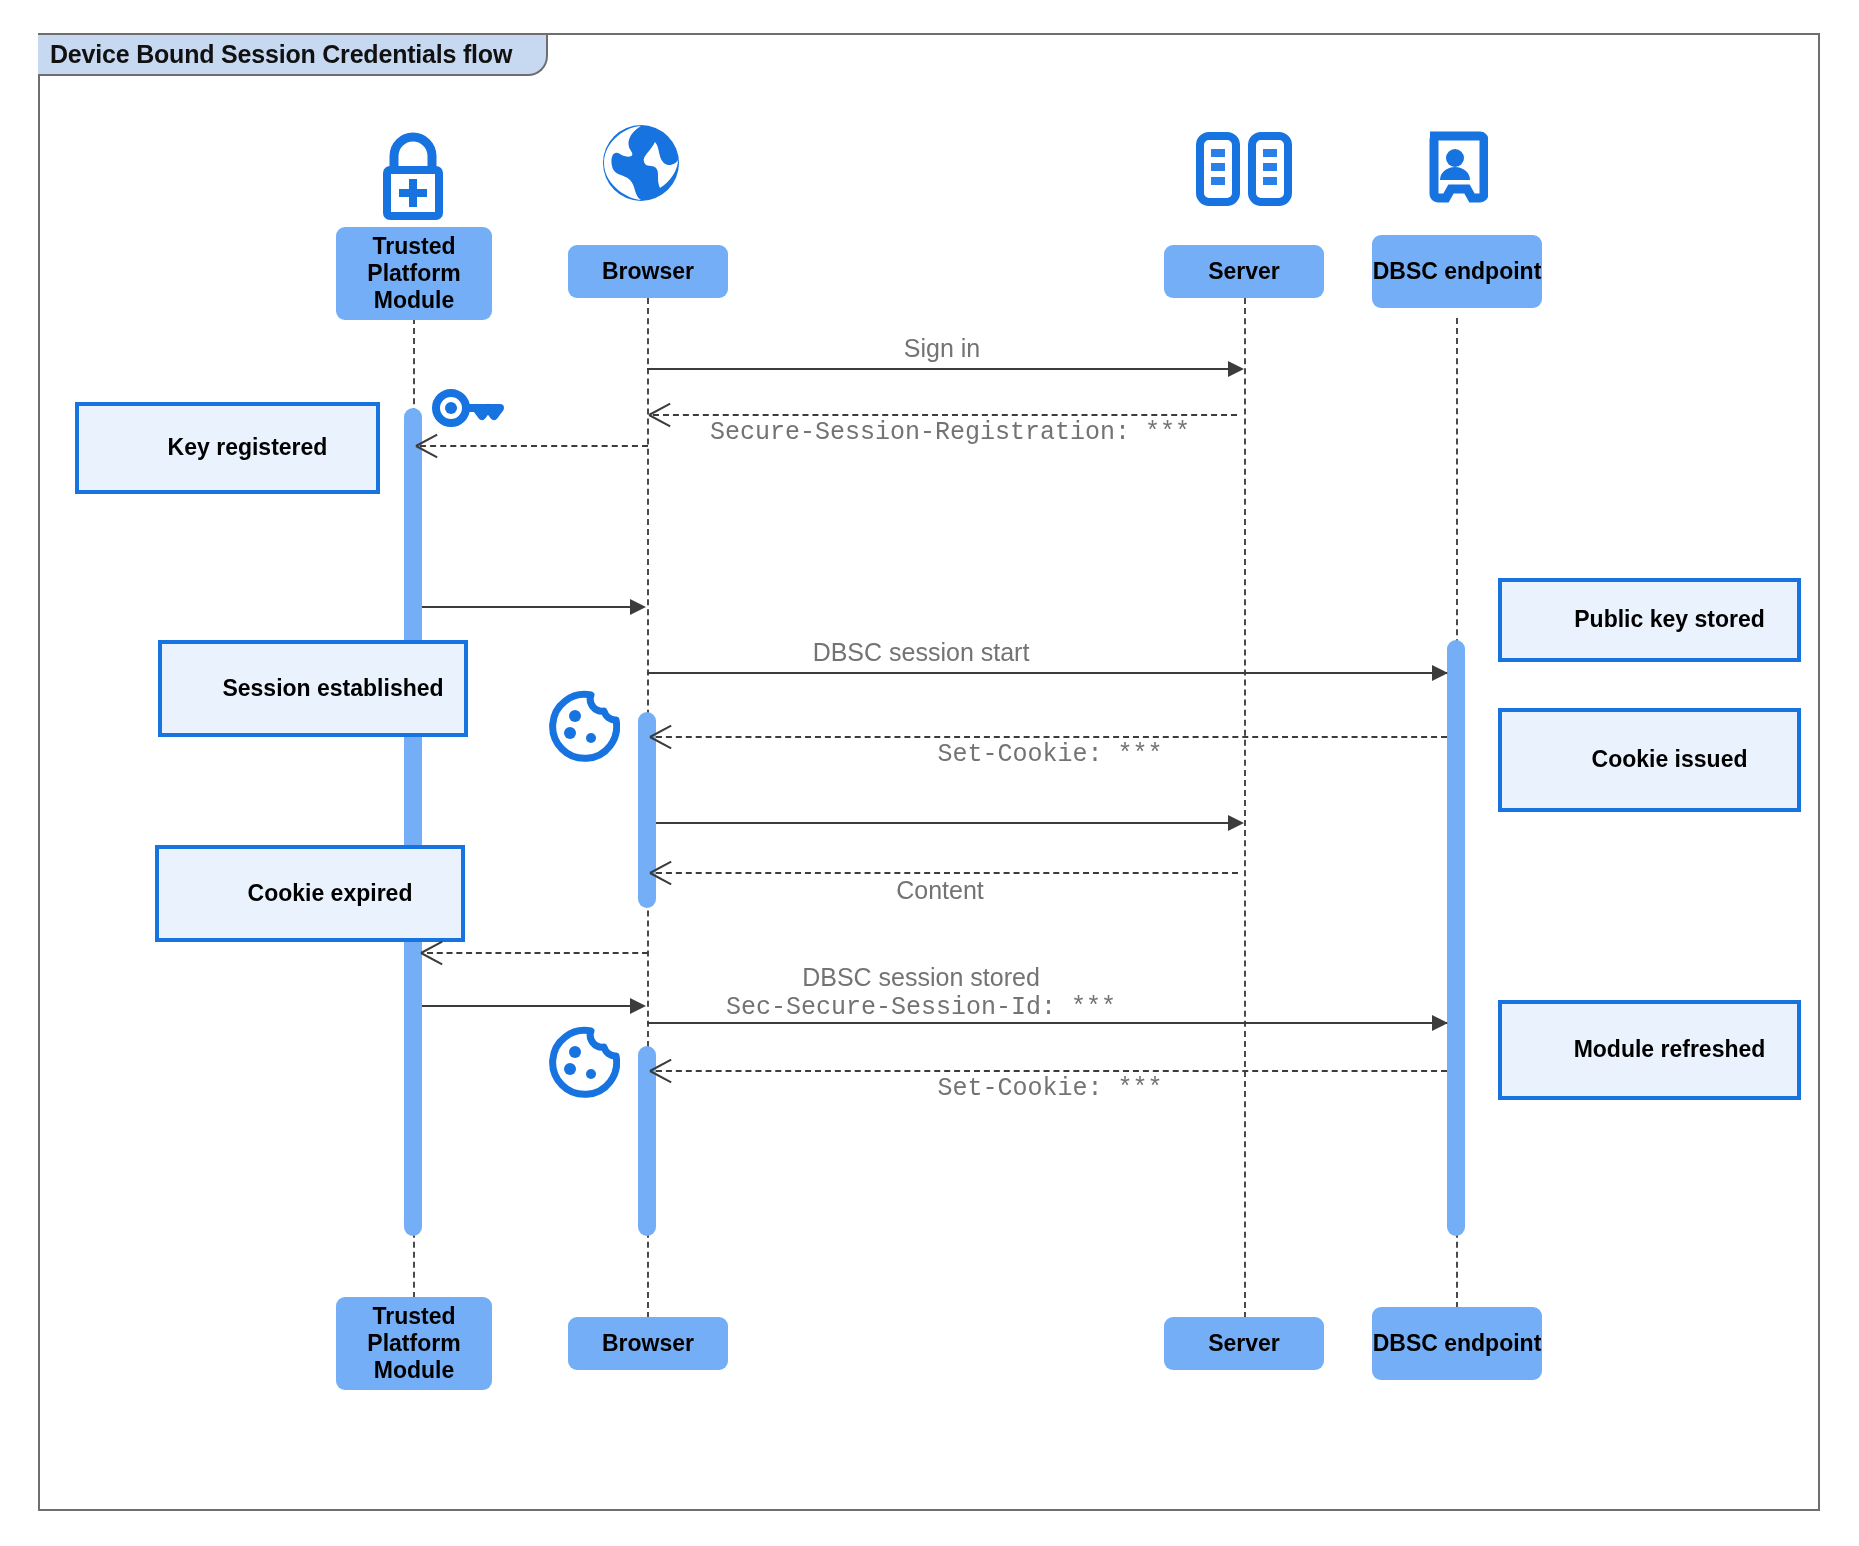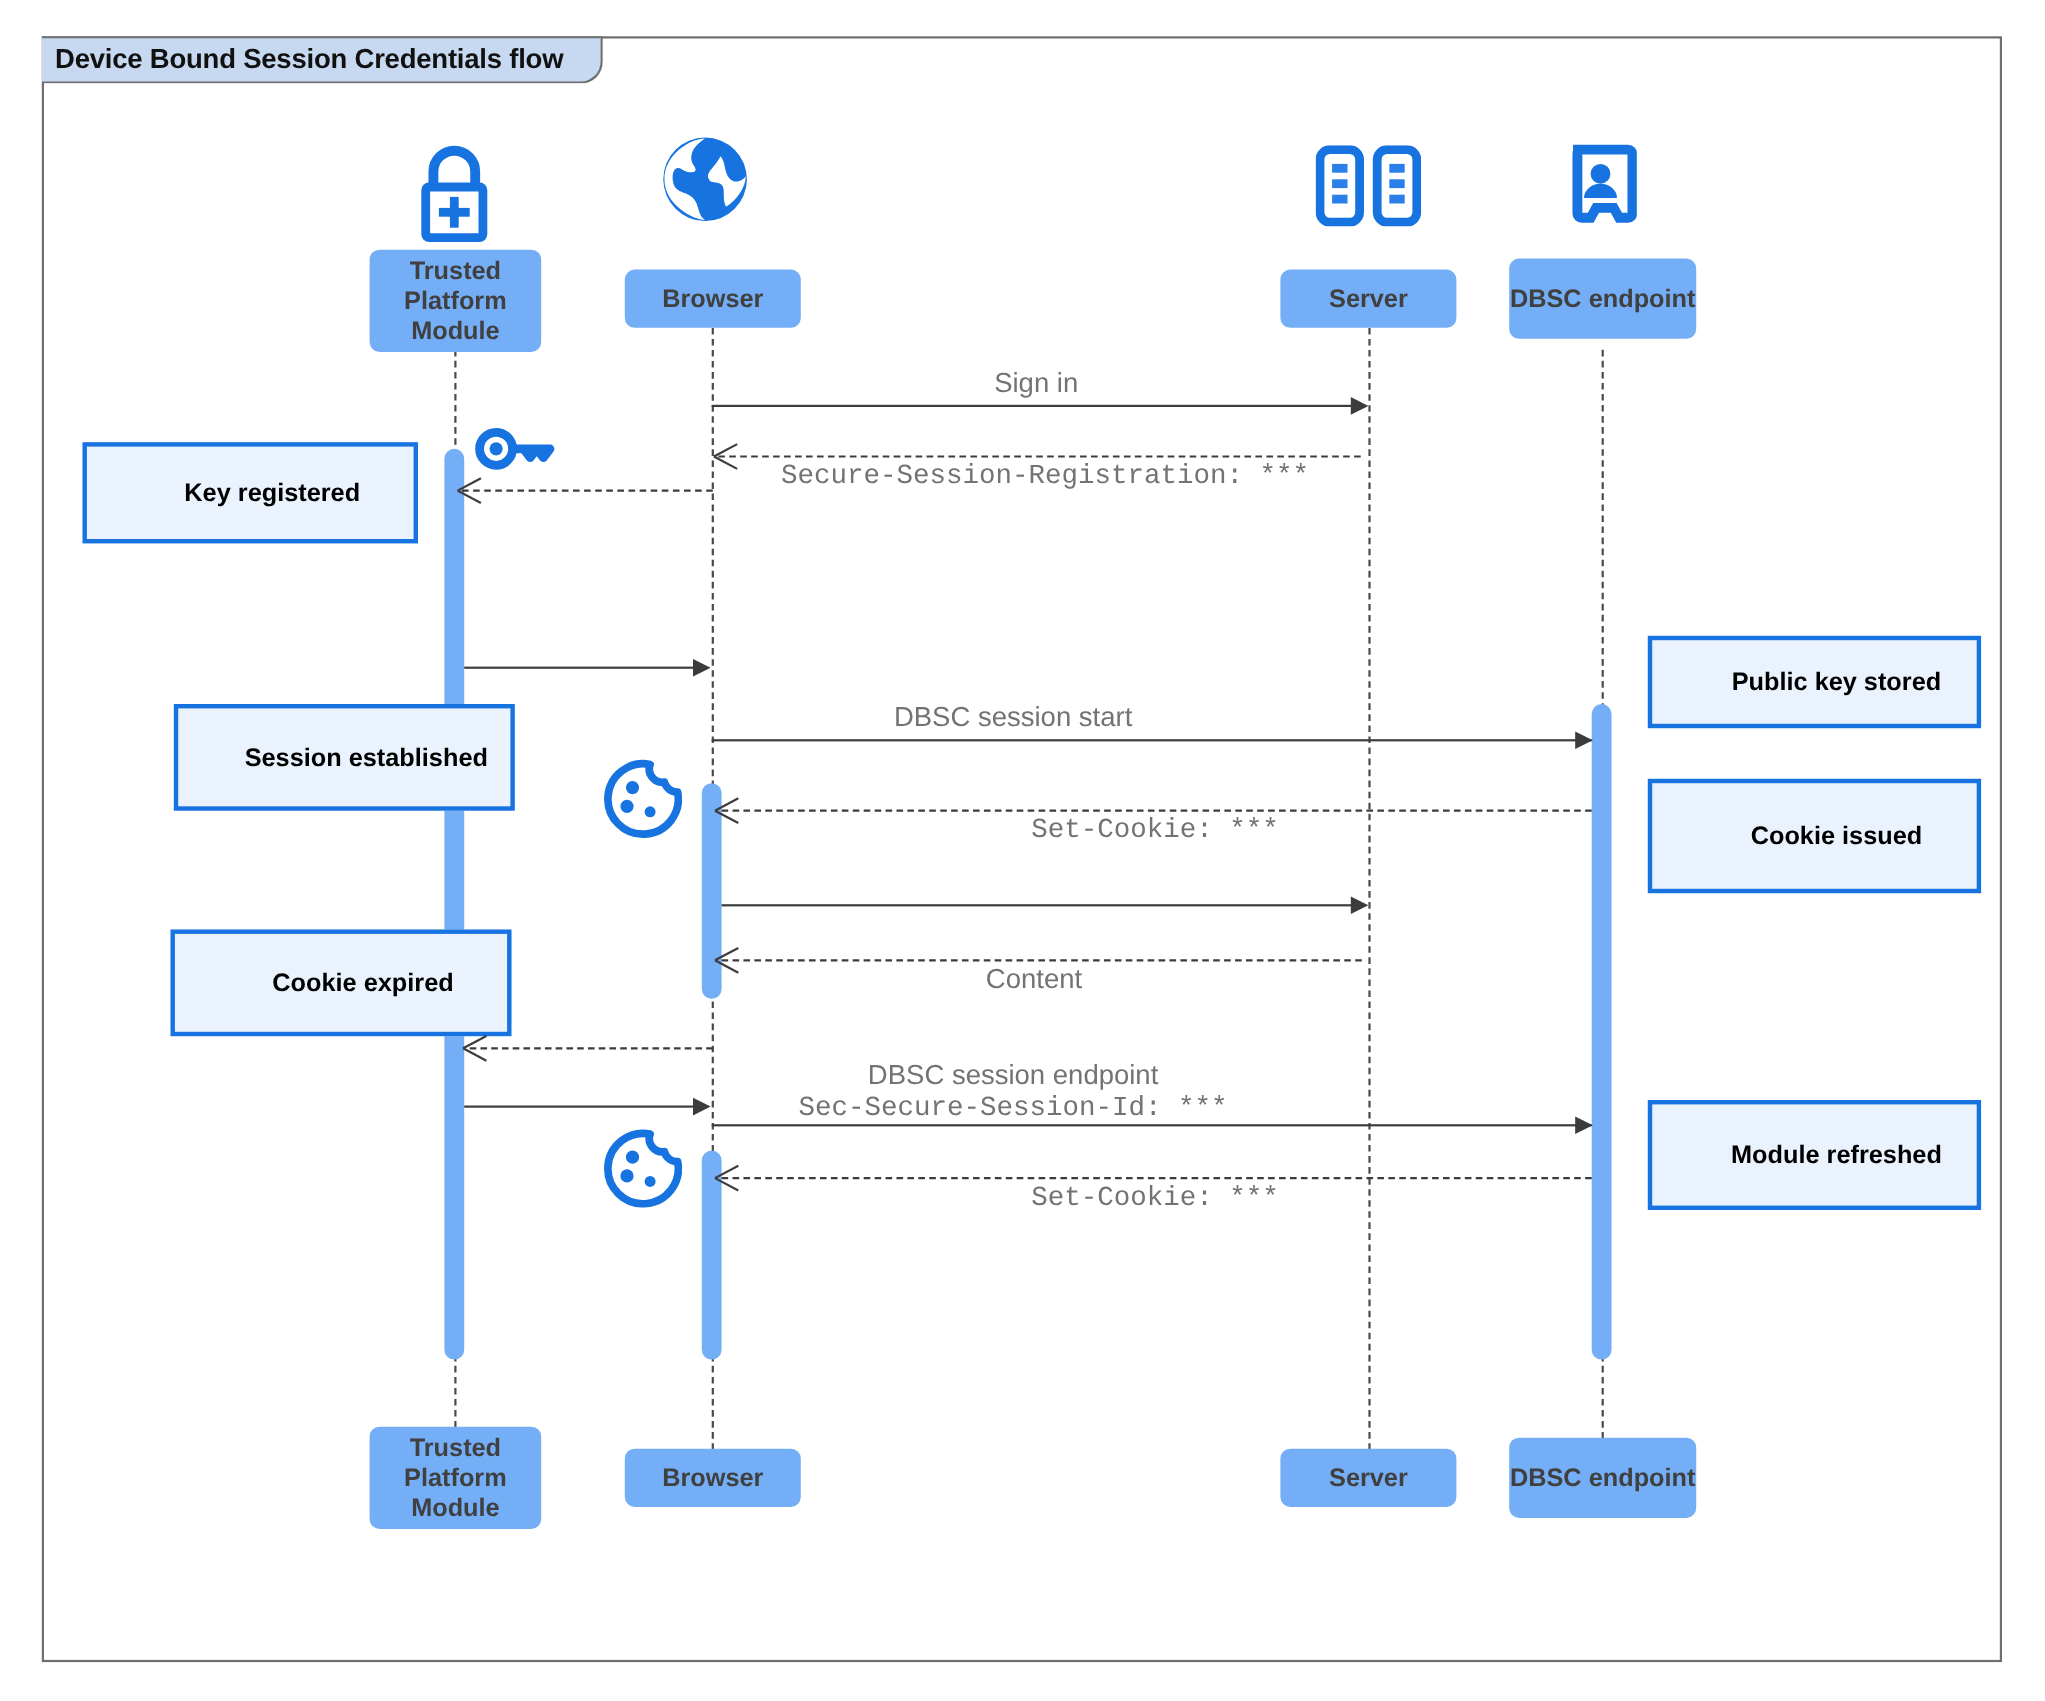--- a/index.html
+++ b/index.html
@@ -68,21 +68,21 @@
 
   
   .participant {
     position: absolute;
     background: #74aef6;
     border-radius: 9px;
     display: flex;
     align-items: center;
     justify-content: center;
     text-align: center;
-    color: #404040;
+    color: #000000;
     font-weight: bold;
     font-size: 23px;
     line-height: 1.18;
     box-sizing: border-box;
   }
 
   
   .note {
     position: absolute;
     background: #eaf2fd;
@@ -313,21 +313,21 @@
   </div>
 
   <div class="msg-line dashed" style="left:427px; top:952px; width:221px;"></div>
   <div class="arrow-open-left" style="left:421px; top:939px;"></div>
 
   <div class="msg-line" style="left:422px; top:1005px; width:217px;"></div>
   <div class="arrow-head solid-right" style="left:630px; top:998px;"></div>
 
   <div class="msg-line" style="left:647px; top:1022px; width:800px;"></div>
   <div class="arrow-head solid-right" style="left:1432px; top:1015px;"></div>
-  <div class="msg-label sans" style="left:625px; top:963px; width:592px;">DBSC session endpoint</div>
+  <div class="msg-label sans" style="left:625px; top:963px; width:592px;">DBSC session stored</div>
   <div class="msg-label mono" style="left:625px; top:993px; width:592px;">Sec-Secure-Session-Id: ***</div>
 
   <div class="note" style="left:1498px; top:1000px; width:303px; height:100px;">
     <span>Module refreshed</span>
   </div>
 
   <div class="icon" style="left:548px; top:1026px; width:72px; height:72px;">
     <svg width="72" height="72" viewBox="0 0 72 72">
       <path d="M43 5 a32 32 0 1 0 25 25 a12 12 0 0 1 -12 -9 a12 12 0 0 1 -13 -16 z" fill="#ffffff" stroke="#1673e0" stroke-width="7" stroke-linejoin="round"></path>
       <circle cx="27" cy="26" r="6" fill="#1673e0"></circle>

